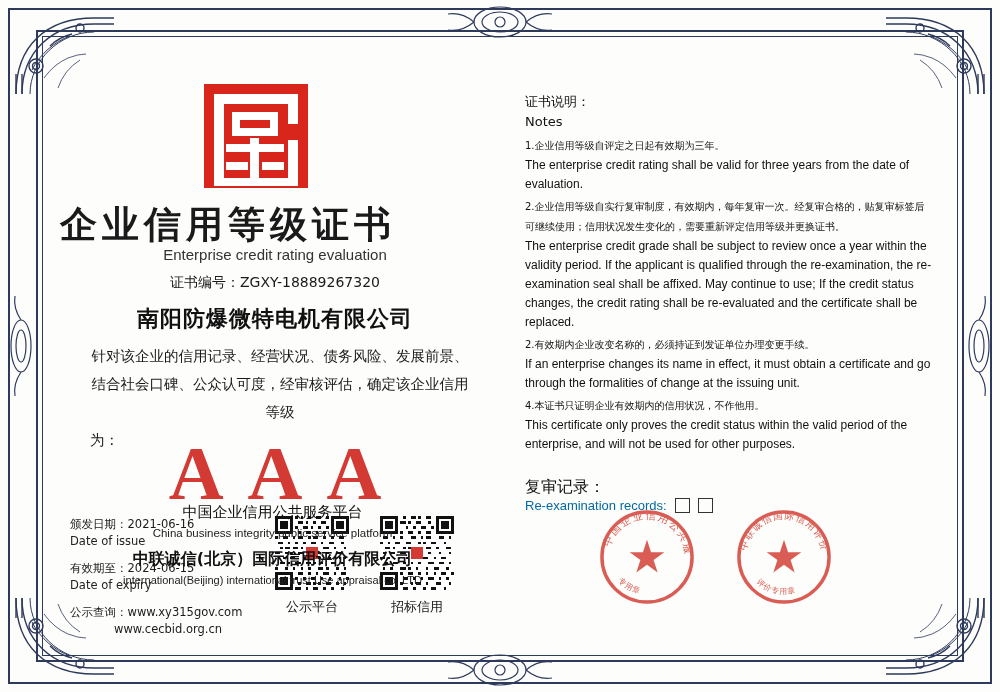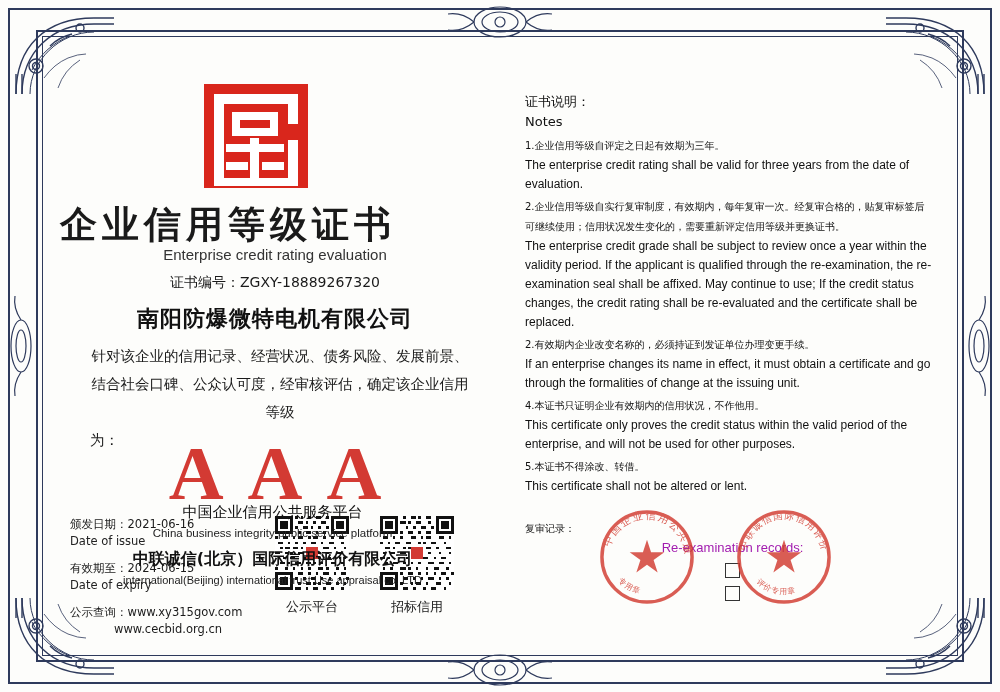--- a/index.html
+++ b/index.html
@@ -225,31 +225,30 @@
     font-size: 12px;
     line-height: 19px;
     color: #111;
     margin-bottom: 3px;
   }
   .review {
     margin-top: 22px;
   }
   .review-cn {
     font-family: Liberation Serif, serif;
-    font-size: 10px;
+    font-size: 16px;
     color: #111;
     line-height: 22px;
   }
   .review-row {
     display: flex;
     align-items: center;
     gap: 8px;
     font-size: 13px;
-    color: #a21caf;
-    flex-direction: column;
+    color: #0369a1;
   }
   .chk {
     display: inline-block;
     width: 13px; height: 13px;
     border: 1px solid #333;
   }
   .chk:first-of-type { margin-left: 34px; }
 
   
   .org-block {
@@ -747,24 +746,20 @@
           <div class="note-en">The enterprise credit grade shall be subject to review once a year within the validity period. If the applicant is qualified through the re-examination, the re-examination seal shall be affixed. May continue to use; If the credit status changes, the credit rating shall be re-evaluated and the certificate shall be replaced.</div>
         </div>
         <div>
           <div class="note-cn">2.有效期内企业改变名称的，必须持证到发证单位办理变更手续。</div>
           <div class="note-en">If an enterprise changes its name in effect, it must obtain a certificate and go through the formalities of change at the issuing unit.</div>
         </div>
         <div>
           <div class="note-cn">4.本证书只证明企业有效期内的信用状况，不作他用。</div>
           <div class="note-en">This certificate only proves the credit status within the valid period of the enterprise, and will not be used for other purposes.</div>
         </div>
-        <div>
-          <div class="note-cn">5.本证书不得涂改、转借。</div>
-          <div class="note-en">This certificate shall not be altered or lent.</div>
-        </div>
       </div>
 
       <div class="review">
         <div class="review-cn">复审记录：</div>
         <div class="review-row">
           <span>Re-examination records:</span>
           <span class="chk"></span>
           <span class="chk"></span>
         </div>
       </div>

